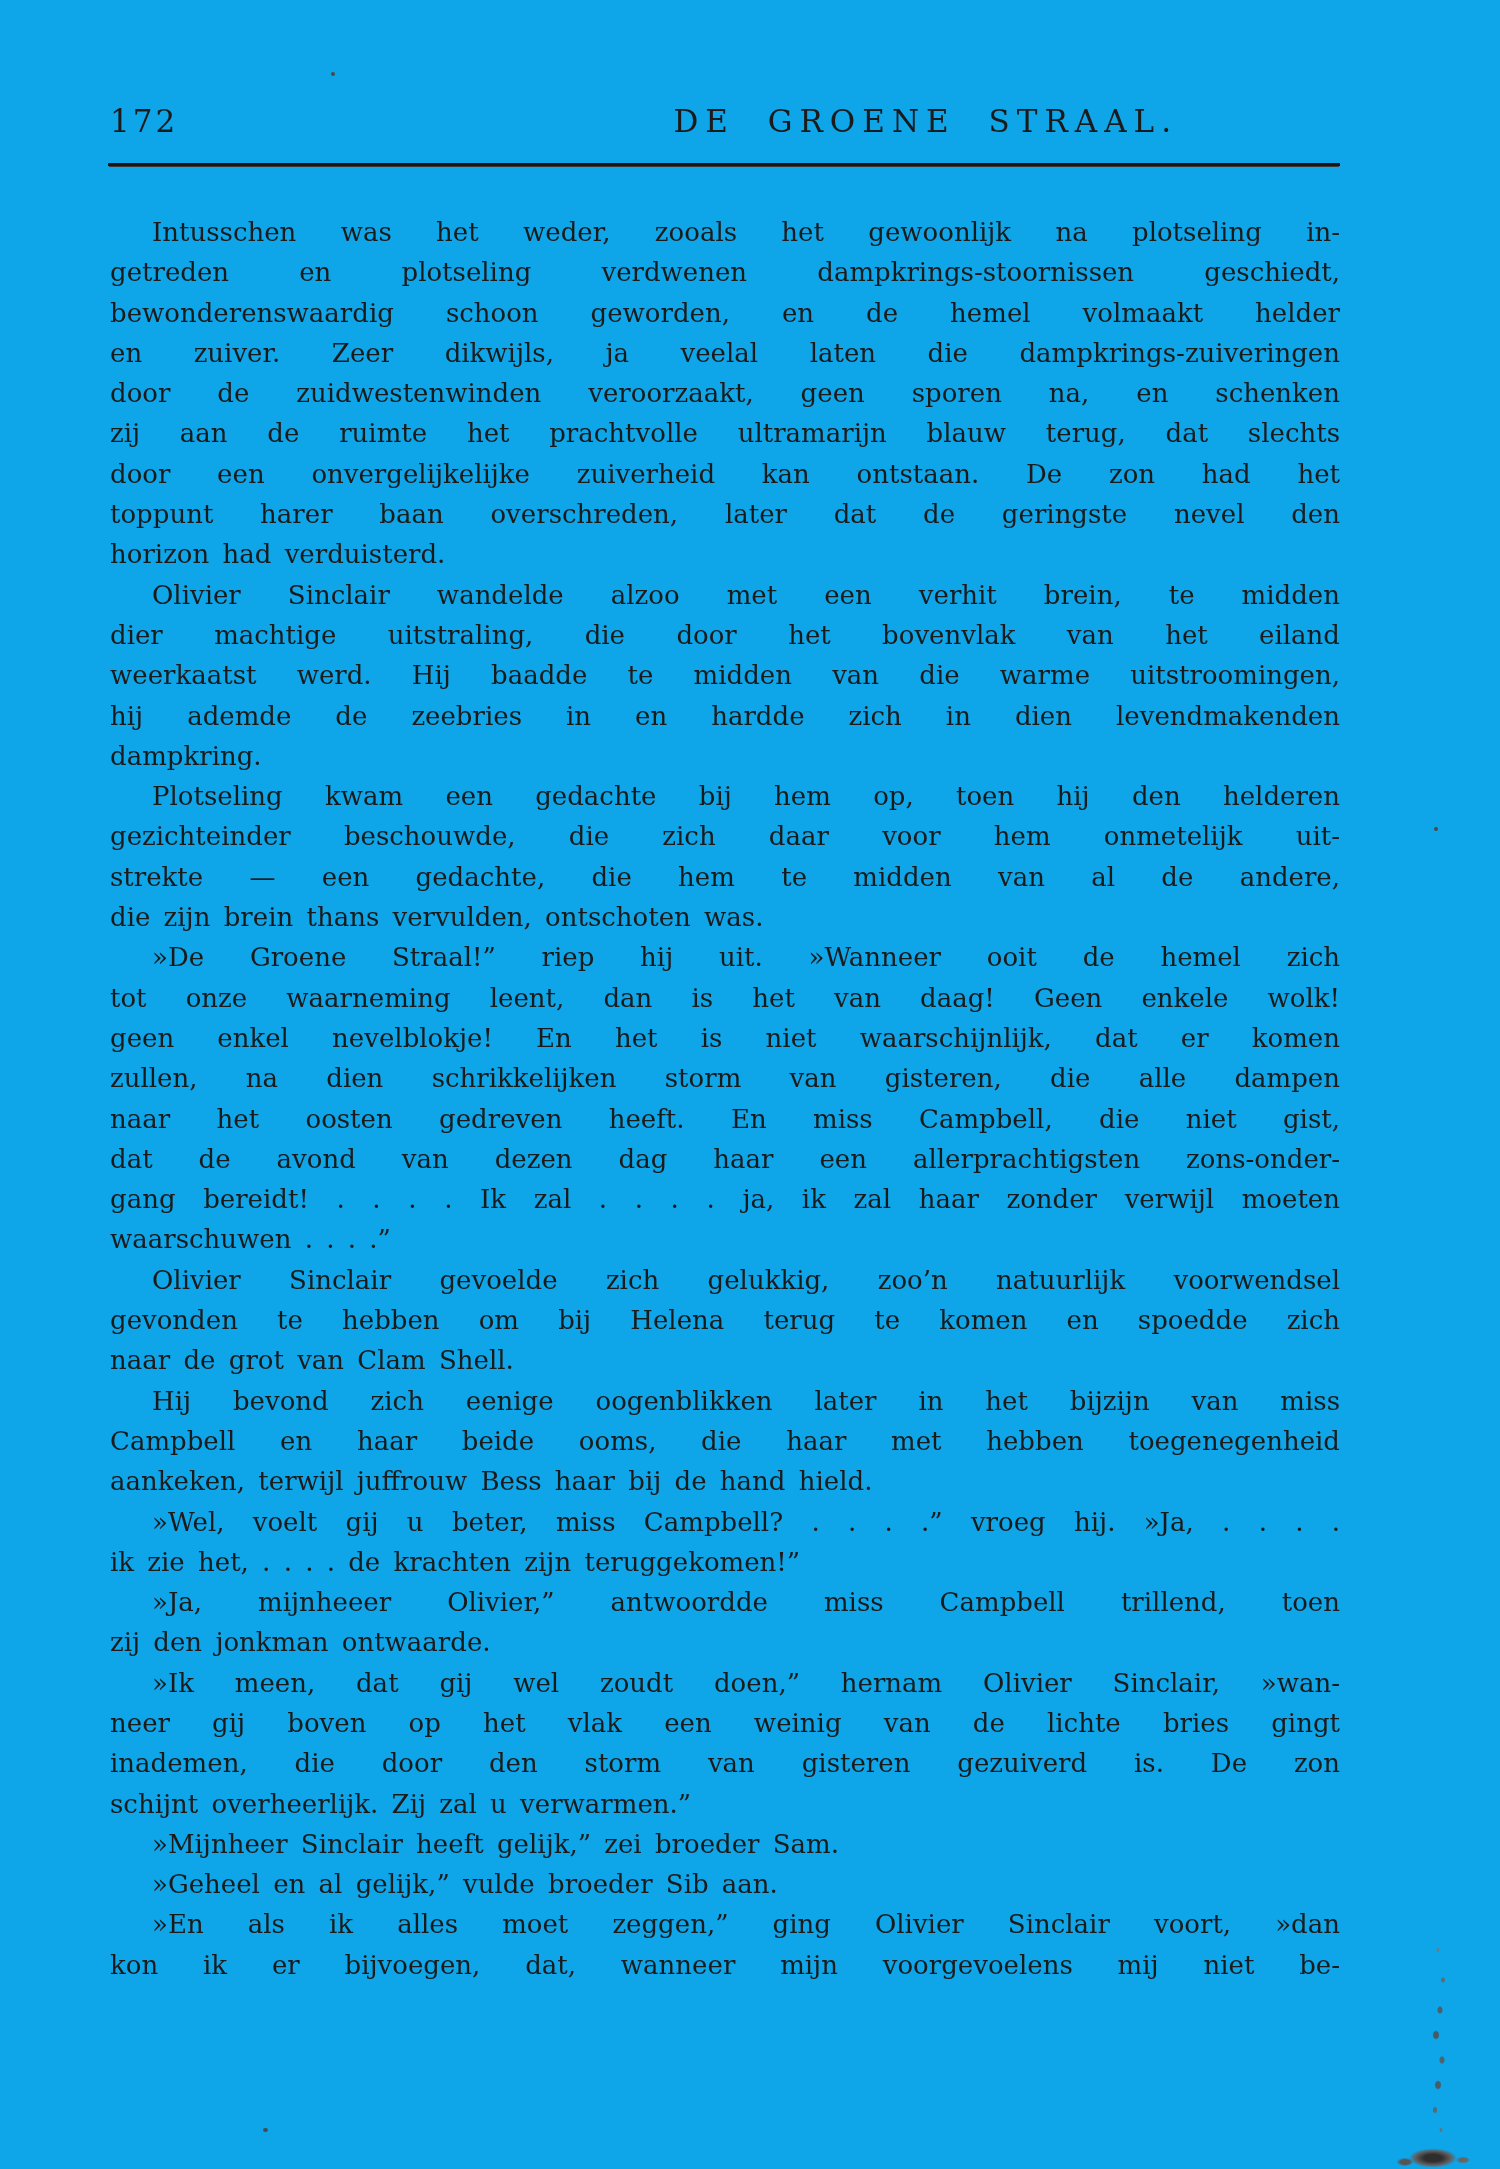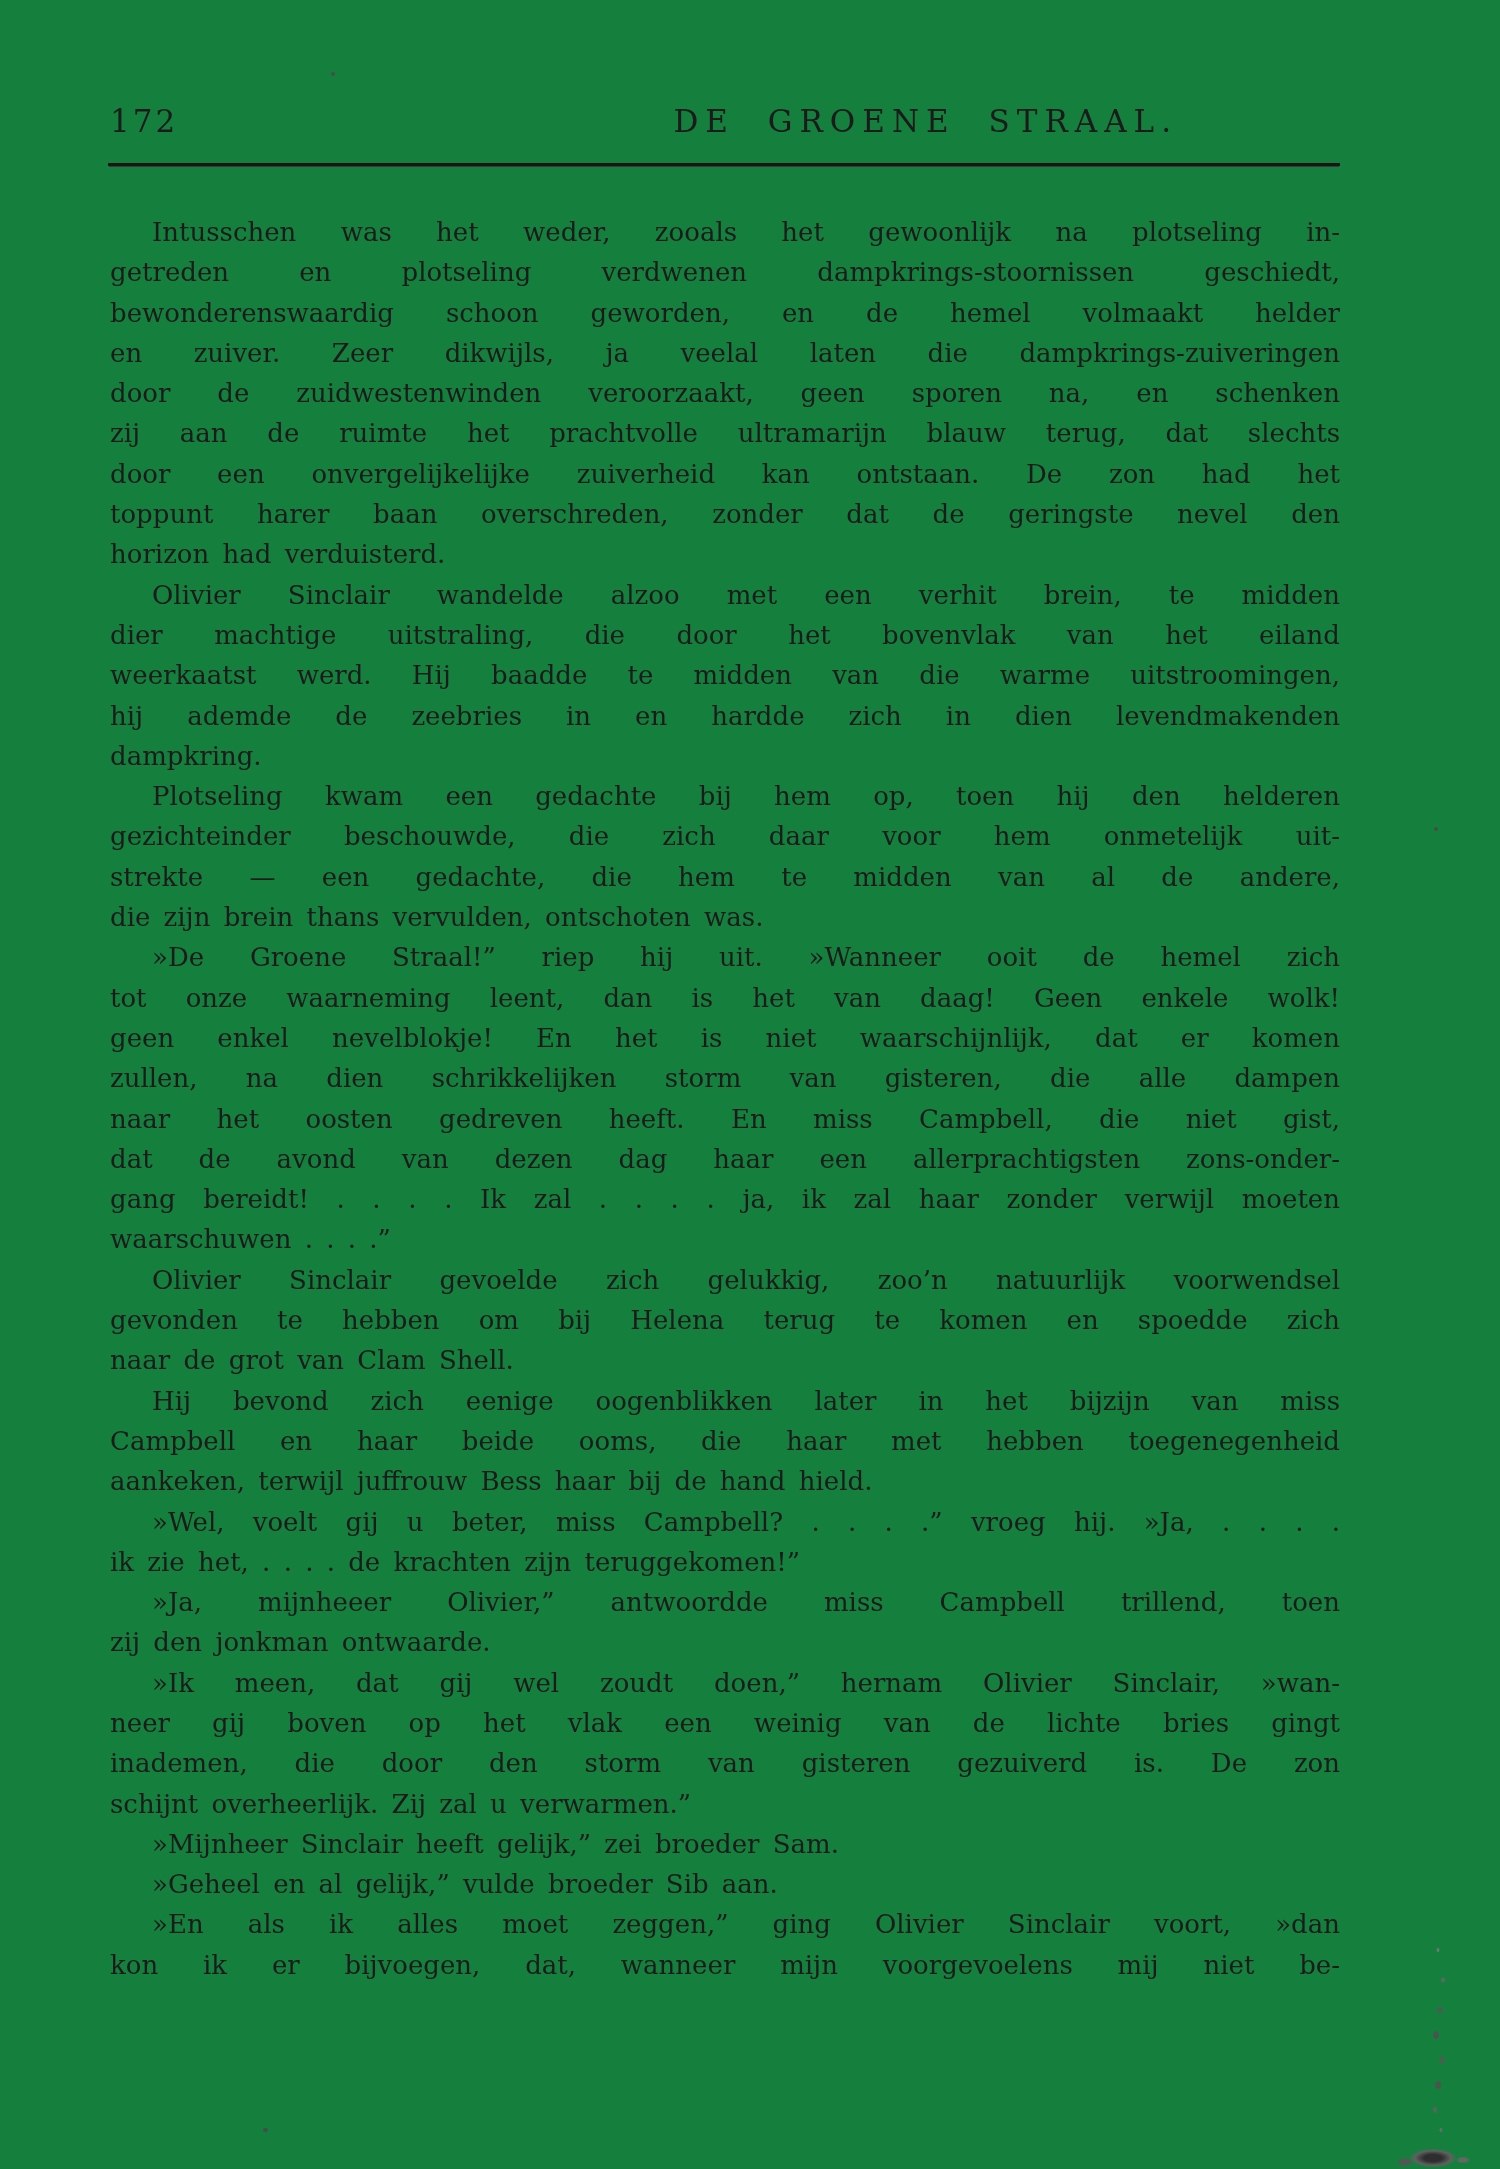--- a/index.html
+++ b/index.html
@@ -5,21 +5,21 @@
   html, body {
     margin: 0;
     padding: 0;
     background: #e8e8e8;
   }
   .page {
     position: relative;
     width: 1500px;
     height: 2169px;
     margin: 0 auto;
-    background: #15803d;
+    background: #0ea5e9;
     overflow: hidden;
     font-family: "DejaVu Serif", "Liberation Serif", serif;
     color: #1b1b1b;
   }
   .running-header {
     position: absolute;
     top: 103px;
     left: 110px;
     width: 1230px;
     display: flex;
@@ -124,21 +124,21 @@
 
   <div class="text-block">
       <div class="para">
         <div class="line justified first">Intusschen was het weder, zooals het gewoonlijk na plotseling in-</div>
         <div class="line justified">getreden en plotseling verdwenen dampkrings-stoornissen geschiedt,</div>
         <div class="line justified">bewonderenswaardig schoon geworden, en de hemel volmaakt helder</div>
         <div class="line justified">en zuiver. Zeer dikwijls, ja veelal laten die dampkrings-zuiveringen</div>
         <div class="line justified">door de zuidwestenwinden veroorzaakt, geen sporen na, en schenken</div>
         <div class="line justified">zij aan de ruimte het prachtvolle ultramarijn blauw terug, dat slechts</div>
         <div class="line justified">door een onvergelijkelijke zuiverheid kan ontstaan. De zon had het</div>
-        <div class="line justified">toppunt harer baan overschreden, zonder dat de geringste nevel den</div>
+        <div class="line justified">toppunt harer baan overschreden, later dat de geringste nevel den</div>
         <div class="line justified last">horizon had verduisterd.</div>
       </div>
       <div class="para">
         <div class="line justified first">Olivier Sinclair wandelde alzoo met een verhit brein, te midden</div>
         <div class="line justified">dier machtige uitstraling, die door het bovenvlak van het eiland</div>
         <div class="line justified">weerkaatst werd. Hij baadde te midden van die warme uitstroomingen,</div>
         <div class="line justified">hij ademde de zeebries in en hardde zich in dien levendmakenden</div>
         <div class="line justified last">dampkring.</div>
       </div>
       <div class="para">

